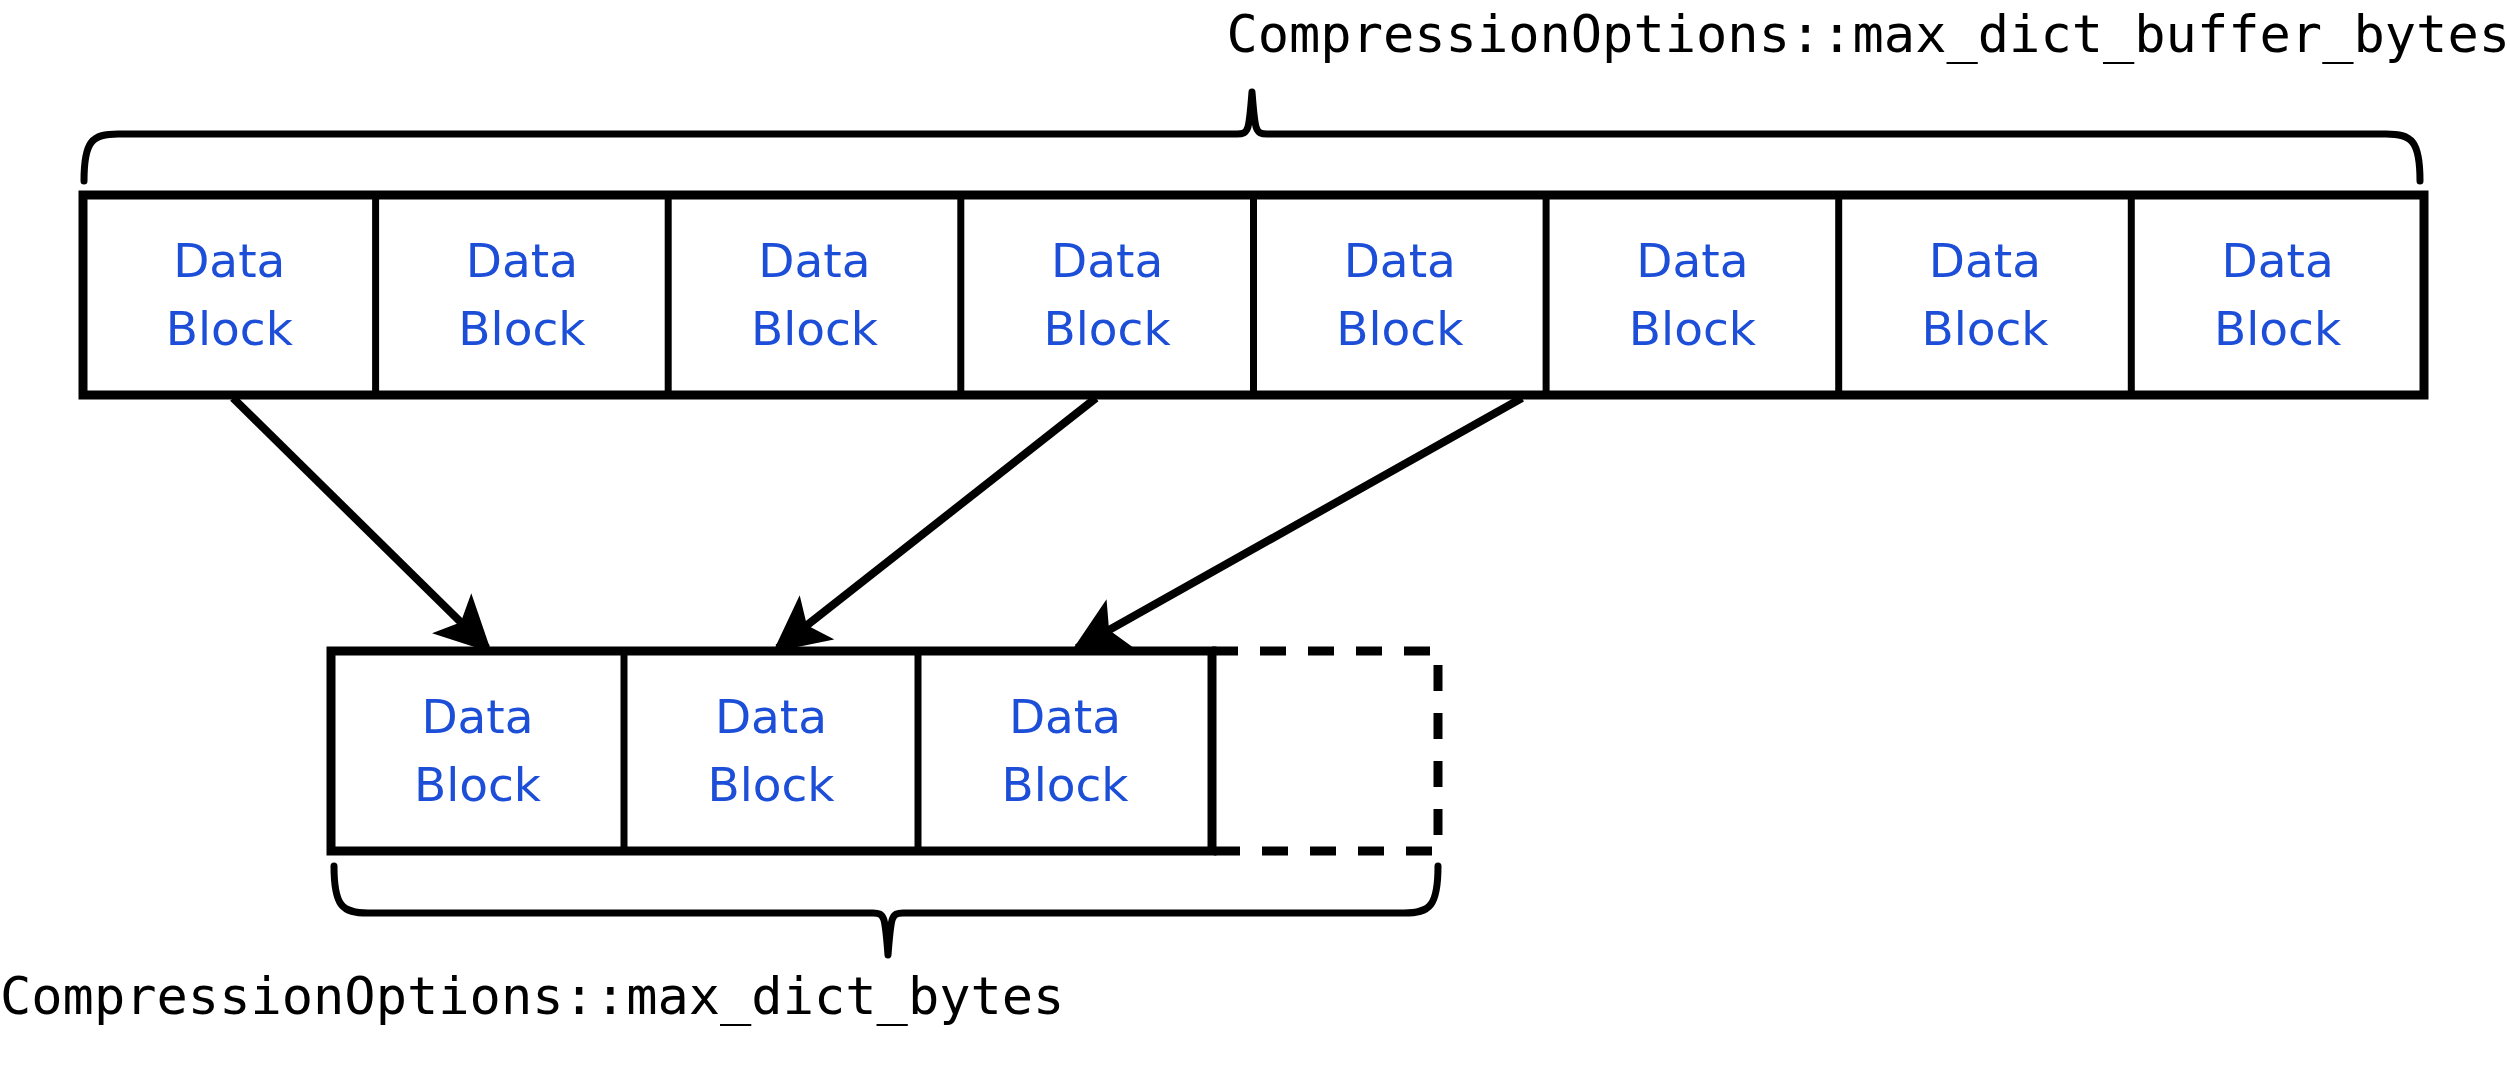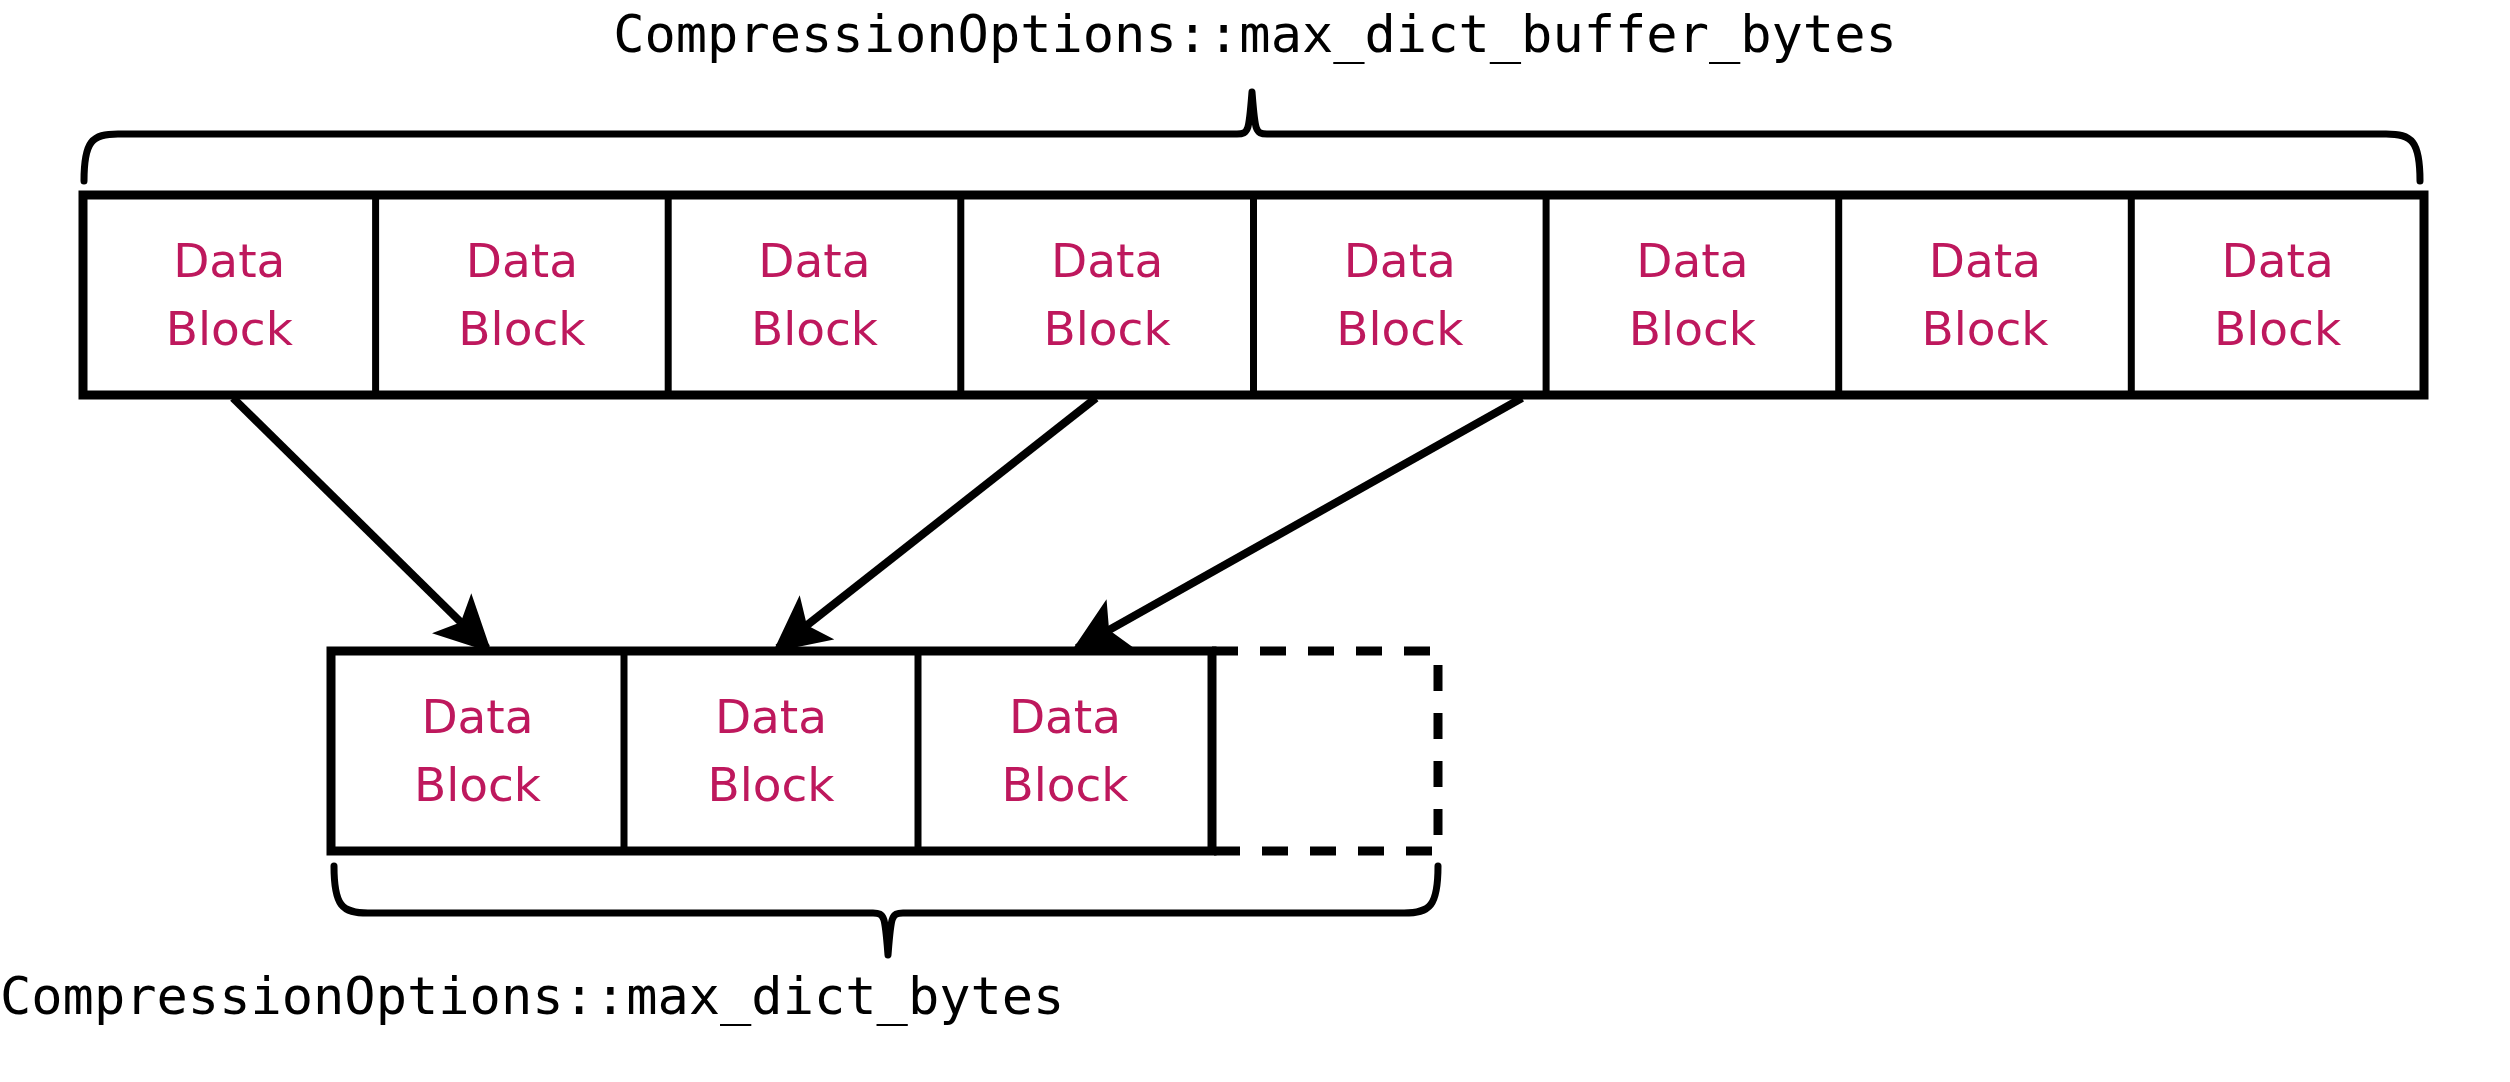--- a/index.html
+++ b/index.html
@@ -35,37 +35,37 @@
     font-size: 52px;
     letter-spacing: 0px;
     white-space: nowrap;
     color: #000000;
     line-height: 1;
   }
   #caption-top {
     left: 0;
     top: 8px;
     width: 2510px;
-    text-align: center;
+    text-align: right;
   }
   #caption-bottom {
     left: 0;
     top: 970px;
     width: 1772px;
   }
   .block-label {
     position: absolute;
     display: flex;
     flex-direction: column;
     align-items: center;
     justify-content: center;
     font-family: "DejaVu Sans", "Liberation Sans", sans-serif;
     font-size: 47px;
     line-height: 68px;
-    color: #be185d;
+    color: #1d4ed8;
     pointer-events: none;
     white-space: nowrap;
   }
 </style>
 </head>
 <body>
 
 <div id="diagram-root">
 
   <svg id="diagram-svg" viewBox="0 0 2510 1082" xmlns="http://www.w3.org/2000/svg">

